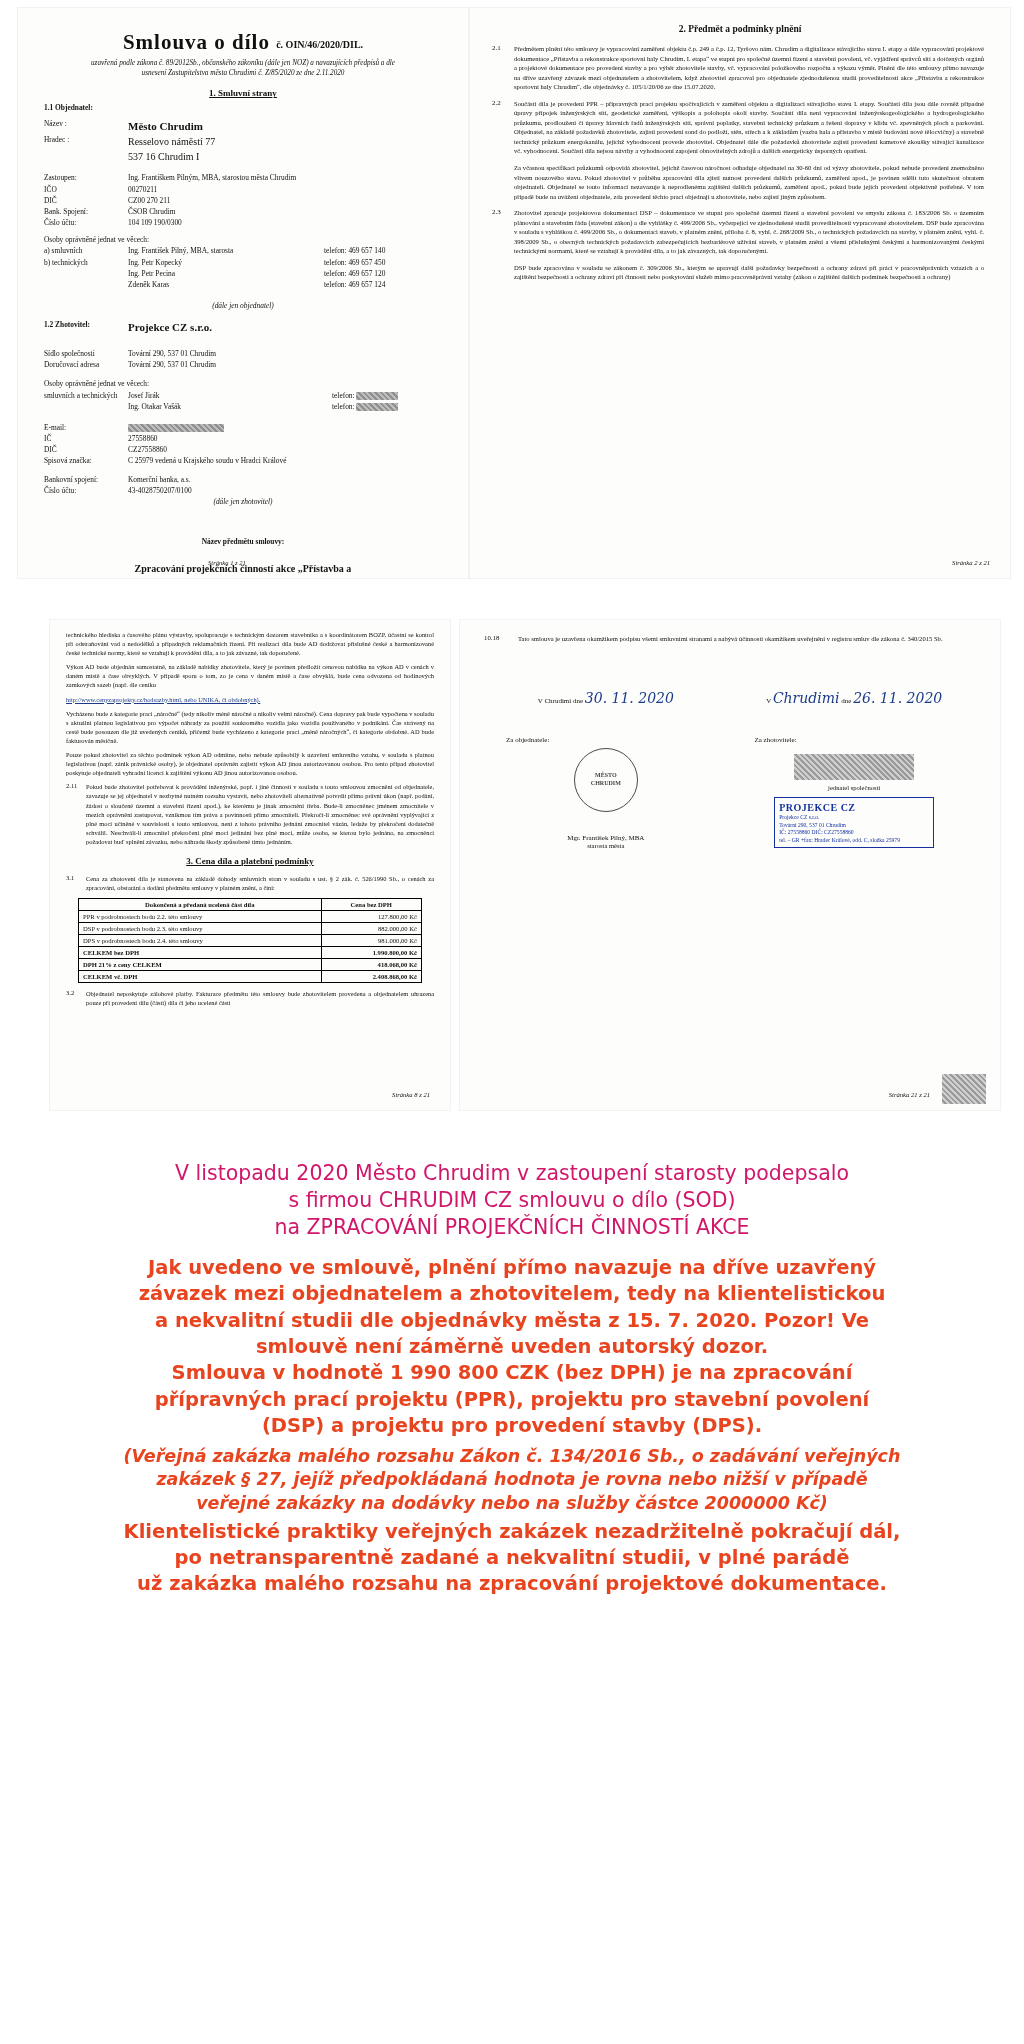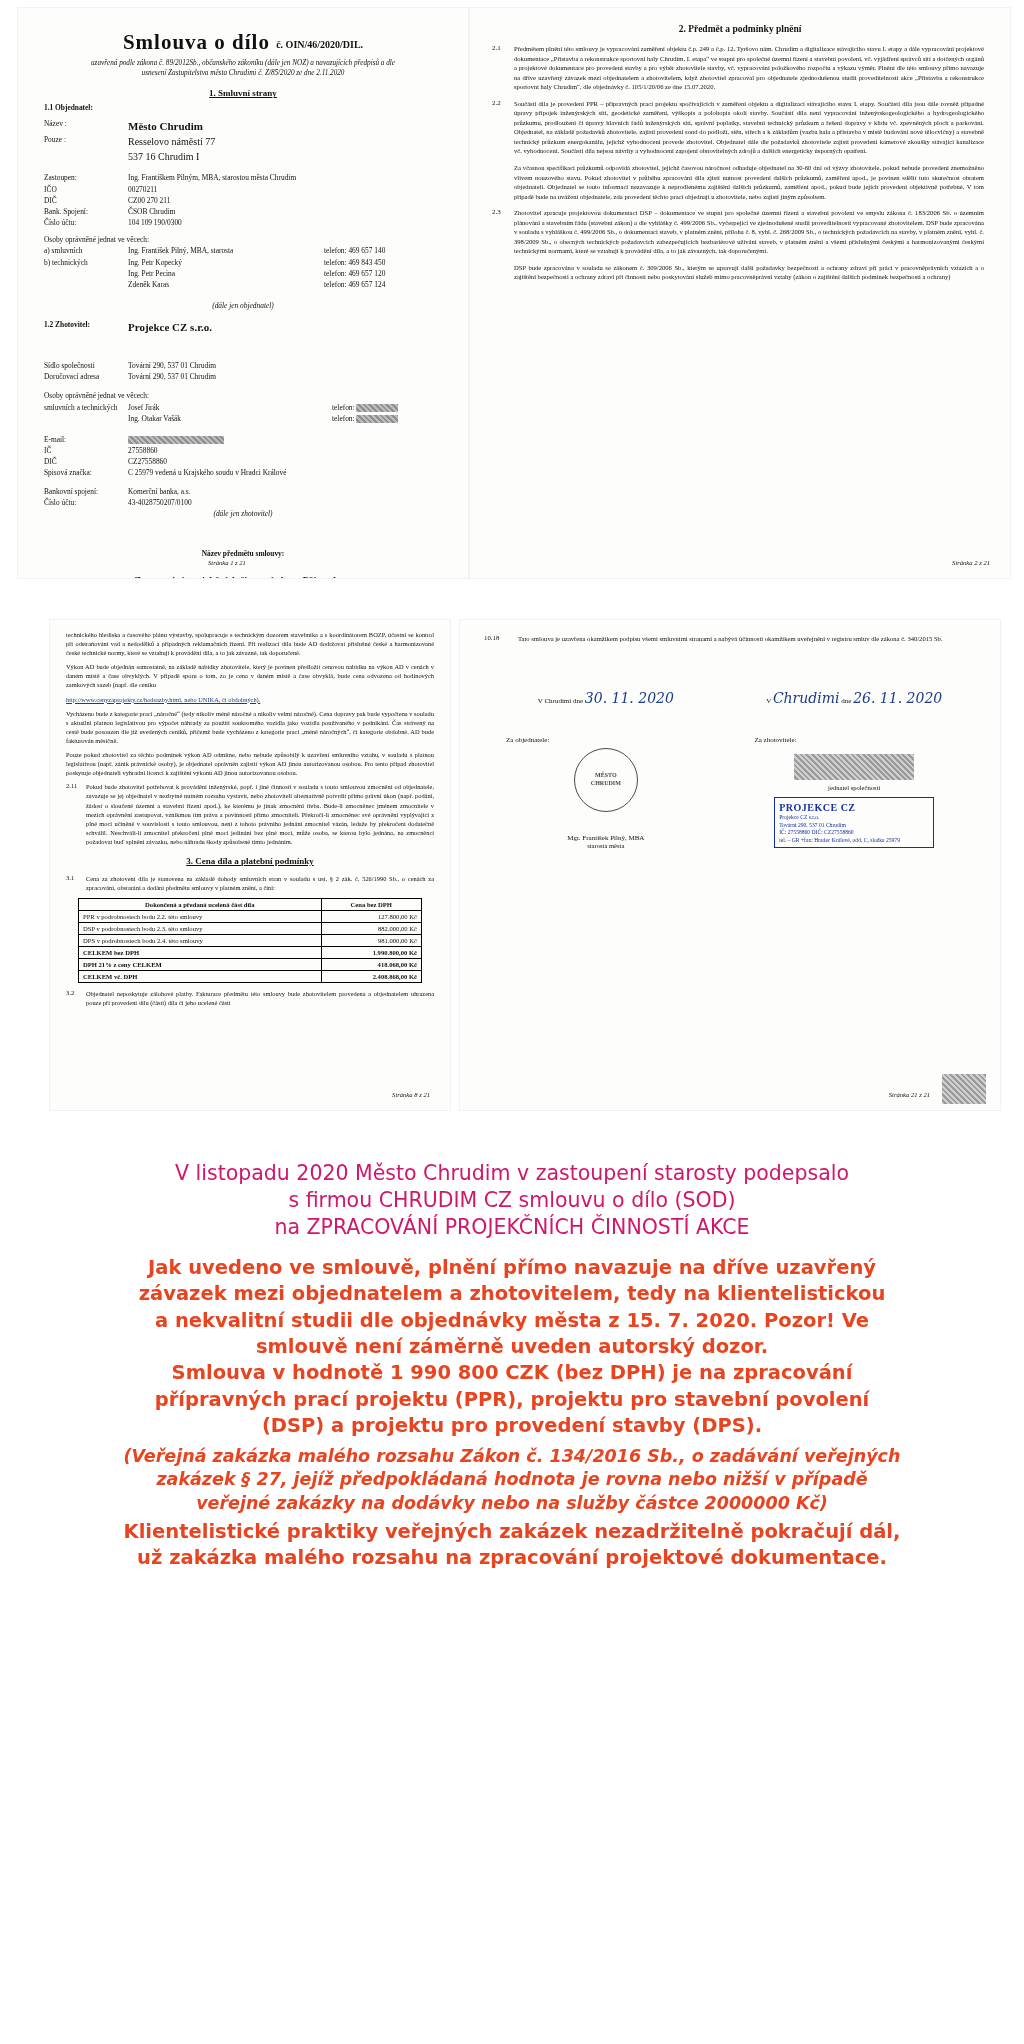--- a/index.html
+++ b/index.html
@@ -229,21 +229,21 @@
     <div class="sec-h">1. Smluvní strany</div>
 
     <div class="pad">
       <div class="line" style="font-weight:bold;">1.1 Objednatel:</div>
 
       <div class="row" style="margin-top:4px;">
         <div class="k">Název :</div>
         <div class="v big">Město Chrudim</div>
       </div>
       <div class="row">
-        <div class="k">Pouze :</div>
+        <div class="k">Hradec :</div>
         <div class="v mid">Resselovo náměstí 77</div>
       </div>
       <div class="row">
         <div class="k"></div>
         <div class="v mid">537 16 Chrudim I</div>
       </div>
 
       <div class="row" style="margin-top:8px;">
         <div class="k">Zastoupen:</div>
         <div class="v">Ing. Františkem Pilným, MBA, starostou města Chrudim</div>
@@ -268,41 +268,41 @@
       <div class="line" style="margin-top:6px;">Osoby oprávněné jednat ve věcech:</div>
 
       <div class="row">
           <div class="k">a)    smluvních</div>
           <div class="v">Ing. František Pilný, MBA, starosta</div>
           <div style="width:118px;text-align:left;">telefon: 469 657 140</div>
         </div>
       <div class="row">
           <div class="k">b)    technických</div>
           <div class="v">Ing. Petr Kopecký</div>
-          <div style="width:118px;">telefon: 469 843 450</div>
+          <div style="width:118px;">telefon: 469 657 450</div>
         </div>
       <div class="row">
           <div class="k"></div>
           <div class="v">Ing. Petr Pecina</div>
           <div style="width:118px;">telefon: 469 657 120</div>
         </div>
       <div class="row">
           <div class="k"></div>
           <div class="v">Zdeněk Karas</div>
           <div style="width:118px;">telefon: 469 657 124</div>
         </div>
 
       <div class="line center ital" style="margin-top:10px;">(dále jen objednatel)</div>
 
       <div class="row" style="margin-top:8px;">
         <div class="k" style="font-weight:bold;">1.2 Zhotovitel:</div>
         <div class="v big">Projekce CZ s.r.o.</div>
       </div>
 
-      <div class="row" style="margin-top:24px;">
+      <div class="row" style="margin-top:12px;">
         <div class="k">Sídlo společnosti</div>
         <div class="v">Tovární 290, 537 01 Chrudim</div>
       </div>
       <div class="row">
         <div class="k">Doručovací adresa</div>
         <div class="v">Tovární 290, 537 01 Chrudim</div>
       </div>
 
       <div class="line" style="margin-top:8px;">Osoby oprávněné jednat ve věcech:</div>
       <div class="row">
@@ -509,17 +509,18 @@
     </div>
 
     <div class="cap3">
       <div>(Veřejná zakázka malého rozsahu Zákon č. 134/2016 Sb., o zadávání veřejných</div>
       <div>zakázek § 27, jejíž předpokládaná hodnota je rovna nebo nižší v případě</div>
       <div>veřejné zakázky na dodávky nebo na služby částce 2000000 Kč)</div>
     </div>
 
     <div class="cap2" style="padding-top:4px;">
       <div>Klientelistické praktiky veřejných zakázek nezadržitelně pokračují dál,</div>
+      <div>po netransparentně zadané a nekvalitní studii, v plné parádě</div>
       <div>už zakázka malého rozsahu na zpracování projektové dokumentace.</div>
     </div>
   </div>
 
 </div>
 
 </body></html>

